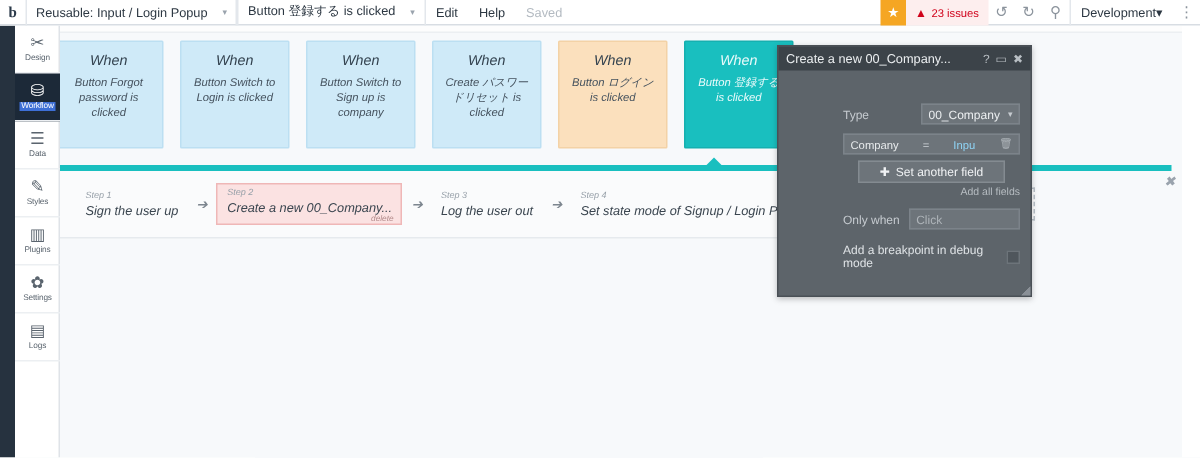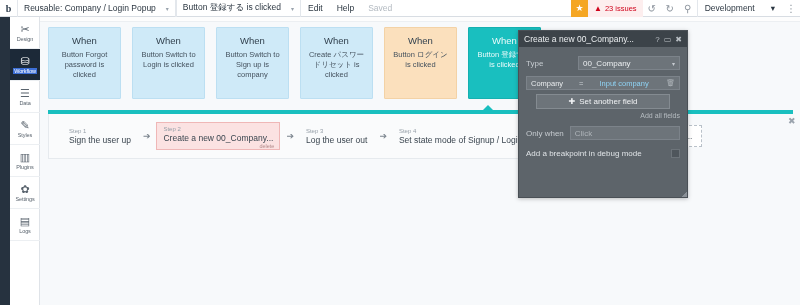--- a/index.html
+++ b/index.html
@@ -43,21 +43,21 @@
     display:flex; align-items:center; gap:3px; padding:0 6px;
     height:17px; background:#fdeeee;
   }
   .tb-issues .warn { color:#d0021b; font-size:8px; }
   .tb-issues .txt { color:#d0021b; font-size:7.5px; white-space:nowrap; }
   .tb-icon {
     width:18px; height:17px; display:flex; align-items:center; justify-content:center;
     color:#8c949d; font-size:10px;
   }
   .tb-version {
-    display:flex; align-items:center; gap:16px; padding:0 7px; height:17px;
+    display:flex; align-items:center; gap:0; padding:0 7px; height:17px;
     font-size:8.5px; color:#2c3742; border-left:1px solid #e3e7ec;
   }
 
   
   .sidebar {
     position:absolute; top:17px; left:0; width:10px; height:288px;
     background:#26323f; z-index:20;
   }
   .navcol {
     position:absolute; top:17px; left:10px; width:30px; height:288px;
@@ -69,22 +69,23 @@
     border-bottom:1px solid #eceff2; cursor:pointer;
   }
   .nav-item .ico { font-size:11px; line-height:11px; color:#5a646e; }
   .nav-item .lbl { font-size:5.5px; color:#5a646e; letter-spacing:-0.1px; }
   .nav-item.active { background:#1c2938; }
   .nav-item.active .ico, .nav-item.active .lbl { color:#ffffff; }
   .nav-item.active .lbl { background:#3d6fd6; padding:0 1px; }
 
   
   .canvas {
-    position:absolute; top:17px; left:40px; width:760px; height:288px;
+    position:absolute; top:17px; left:28px; width:760px; height:288px;
     background:#f7f9fb;
+    font-style:italic;
   }
   .canvas-rule {
     position:absolute; top:0; left:0; width:760px; height:5px;
     background:#fdfdfd; border-bottom:1px solid #eceff2;
   }
 
   
   .cards { position:absolute; top:10px; left:8px; display:flex; gap:11px; }
   .card {
     width:73px; height:72px; padding:7px 5px 0 5px; text-align:center;
@@ -136,21 +137,21 @@
     position:absolute; top:30px; left:518px; width:170px; height:168px;
     background:#5d646a; border:1px solid #4a5056; z-index:25;
     box-shadow:0 1px 4px rgba(0,0,0,.25);
   }
   .panel-head {
     height:16px; background:#3c4349; display:flex; align-items:center;
     padding:0 5px; gap:4px;
   }
   .panel-head .ttl { flex:1; font-size:8.5px; color:#eceff1; white-space:nowrap; overflow:hidden; }
   .panel-head .hicon { font-size:8px; color:#b9bfc4; }
-  .panel-body { padding:9px 7px 0 7px; }
+  .panel-body { padding:22px 7px 0 7px;margin-left:36px; }
   .prow { display:flex; align-items:center; margin-bottom:6px; }
   .prow .plabel { font-size:8px; color:#c6cbd0; width:52px; }
   .pselect {
     flex:1; height:14px; background:#6d747a; border:1px solid #7c838a;
     display:flex; align-items:center; justify-content:space-between;
     padding:0 4px; font-size:8px; color:#eceff1;
   }
   .pselect .caret { font-size:6px; color:#c6cbd0; }
 
   .fieldrow {
@@ -191,21 +192,21 @@
   }
 </style>
 </head>
 <body>
 
 <div id="app">
 
   <div class="topbar">
     <div class="tb-logo">b</div>
     <div class="tb-select">
-      <span class="txt">Reusable: Company / Login Popup</span>
+      <span class="txt">Reusable: Input / Login Popup</span>
       <span class="caret">▾</span>
     </div>
     <div class="tb-sep"></div>
     <div class="tb-select">
       <span class="txt">Button 登録する is clicked</span>
       <span class="caret">▾</span>
     </div>
     <div class="tb-sep"></div>
     <div class="tb-link">Edit</div>
     <div class="tb-link">Help</div>

